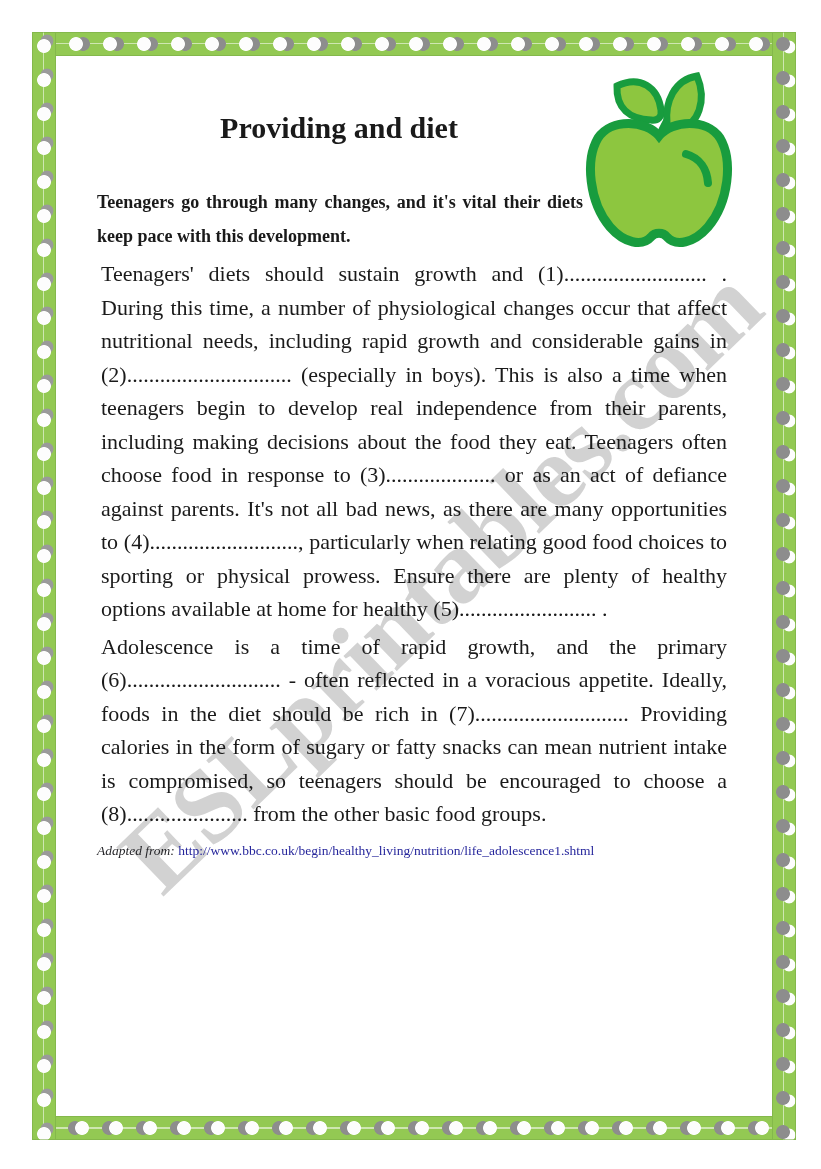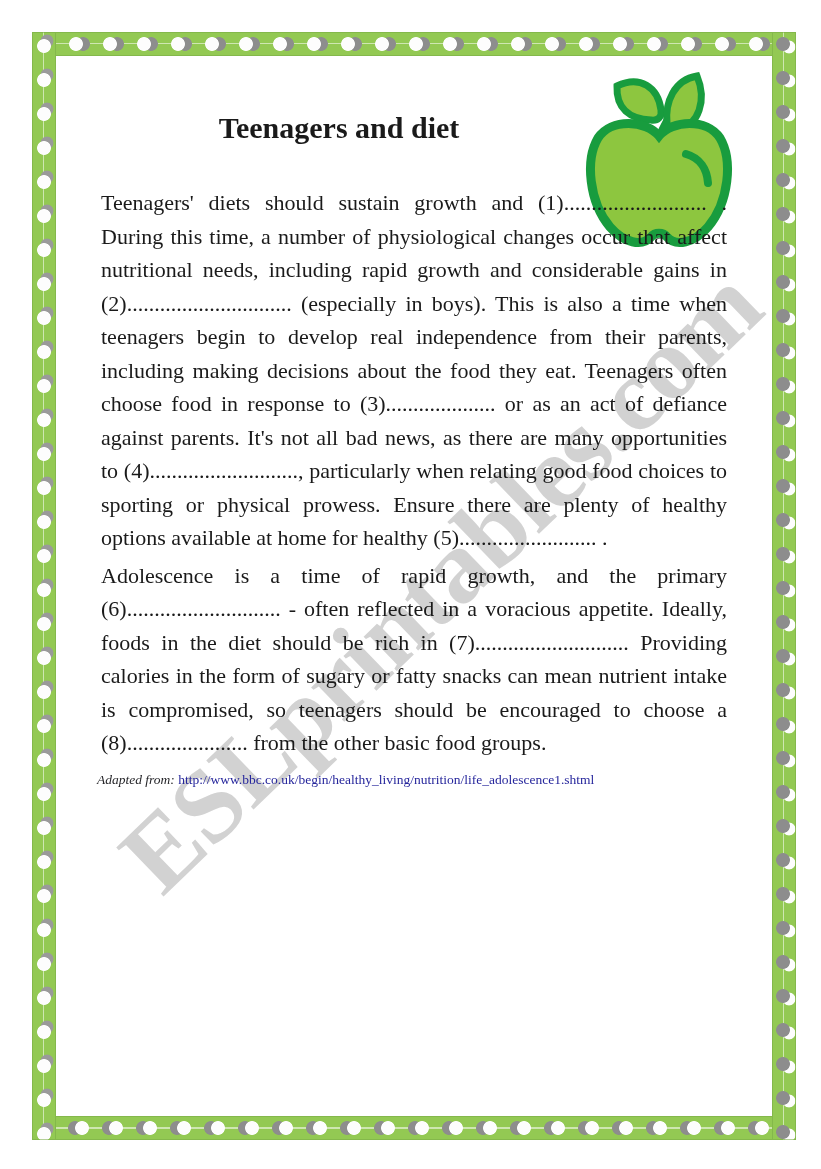--- a/index.html
+++ b/index.html
@@ -119,22 +119,23 @@
     C 41 173, 59 177, 68 167
     C 72 162, 80 162, 84 167
     C 93 177, 111 173, 125 157
     C 146 132, 150 90, 137 68
     C 124 48, 89 50, 76 66 Z"></path>
 
   <path class="stroke" d="M103 84 C 117 88, 124 99, 125 113" stroke-width="8"></path>
 </svg>
 
 <div class="content">
-  <h1 class="title">Teenagers and diet</h1>
+  <h1 class="title">Providing and diet</h1>
 
+  <p class="lead">Teenagers go through many changes, and it's vital their diets keep pace with this development.</p>
 
   <p class="bodytext">Teenagers' diets should sustain growth and (1).......................... . During this time, a number of physiological changes occur that affect nutritional needs, including rapid growth and considerable gains in (2).............................. (especially in boys). This is also a time when teenagers begin to develop real independence from their parents, including making decisions about the food they eat. Teenagers often choose food in response to (3).................... or as an act of defiance against parents. It's not all bad news, as there are many opportunities to (4)..........................., particularly when relating good food choices to sporting or physical prowess. Ensure there are plenty of healthy options available at home for healthy (5)......................... .</p>
 
 
   <p class="bodytext">Adolescence is a time of rapid growth, and the primary (6)............................ - often reflected in a voracious appetite. Ideally, foods in the diet should be rich in (7)............................ Providing calories in the form of sugary or fatty snacks can mean nutrient intake is compromised, so teenagers should be encouraged to choose a (8)...................... from the other basic food groups.</p>
 
   <p class="source">
     <span class="label">Adapted from:</span>
     <span class="url">http://www.bbc.co.uk/begin/healthy_living/nutrition/life_adolescence1.shtml</span>
   </p>

